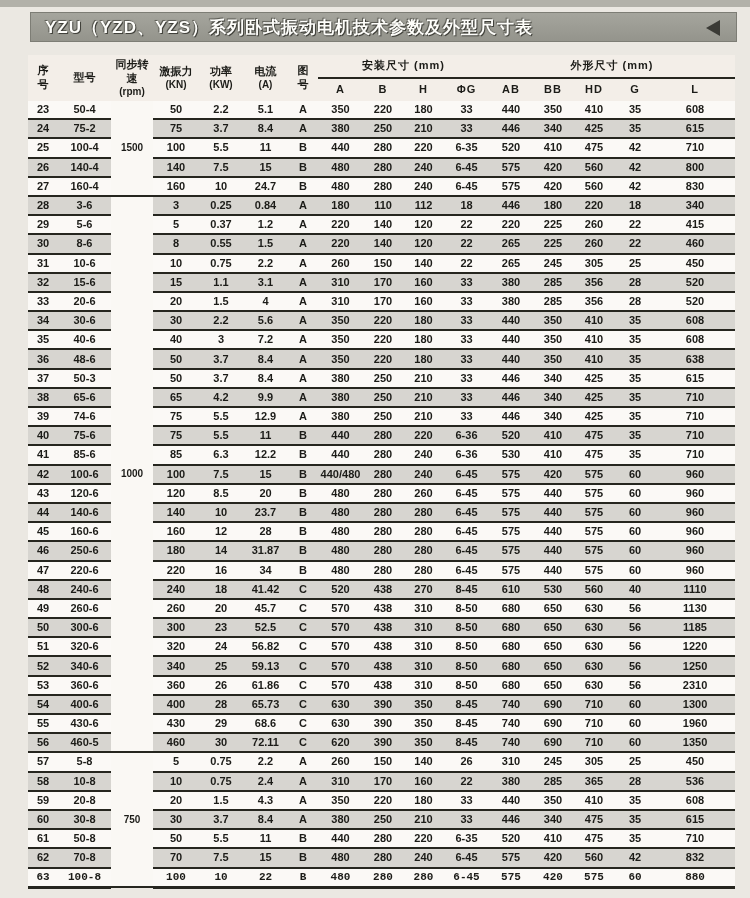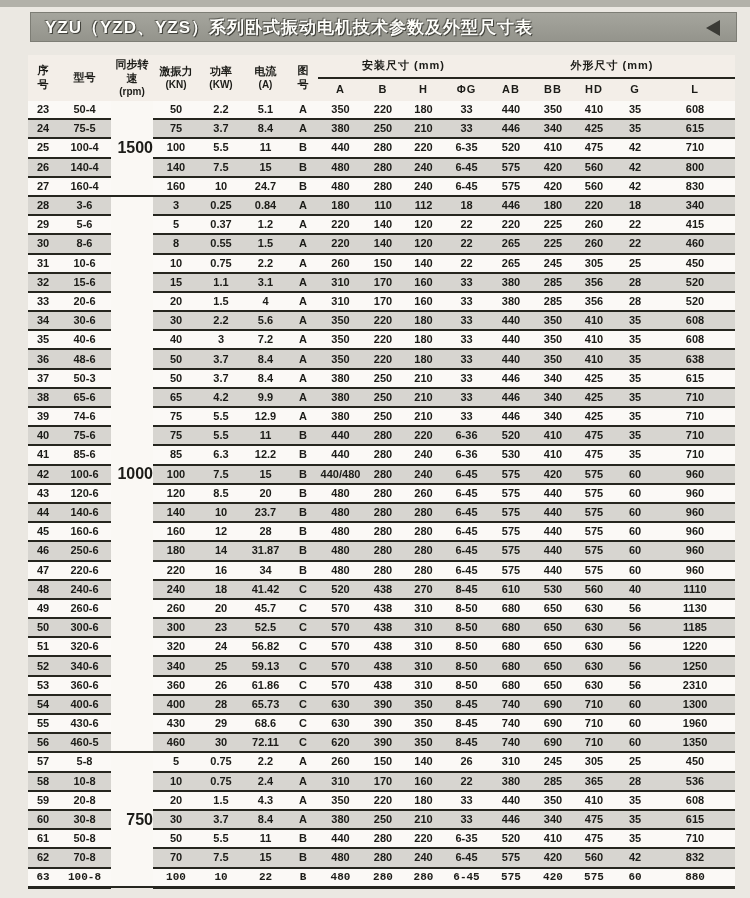--- a/index.html
+++ b/index.html
@@ -66,22 +66,21 @@
     vertical-align:middle;
     font-size:11px; font-weight:700;
     line-height:1;
     border-bottom:2px solid #26261f;
     background:#fbf9f6;
     overflow:hidden;
   }
   tbody tr.shaded td { background:#d7d5d0; }
   tbody td.c-rpm {
     background:#faf8f4 !important;
-    font-size:16px;
-    text-align:right;
+    font-size:10px;
   }
   tbody tr.last td { border-bottom:3px solid #26261f;font-family:Liberation Mono, monospace; }
 </style>
 </head>
 <body>
 
 <div class="scan-strip"></div>
 
 <div class="title-bar">
   <span class="title-text">YZU（YZD、YZS）系列卧式振动电机技术参数及外型尺寸表</span>
@@ -160,21 +159,21 @@
           <td>180</td>
           <td>33</td>
           <td>440</td>
           <td>350</td>
           <td>410</td>
           <td>35</td>
           <td>608</td>
         </tr>
         <tr class="shaded">
           <td>24</td>
-          <td>75-5</td>
+          <td>75-2</td>
           <td>75</td>
           <td>3.7</td>
           <td>8.4</td>
           <td>A</td>
           <td>380</td>
           <td>250</td>
           <td>210</td>
           <td>33</td>
           <td>446</td>
           <td>340</td>

